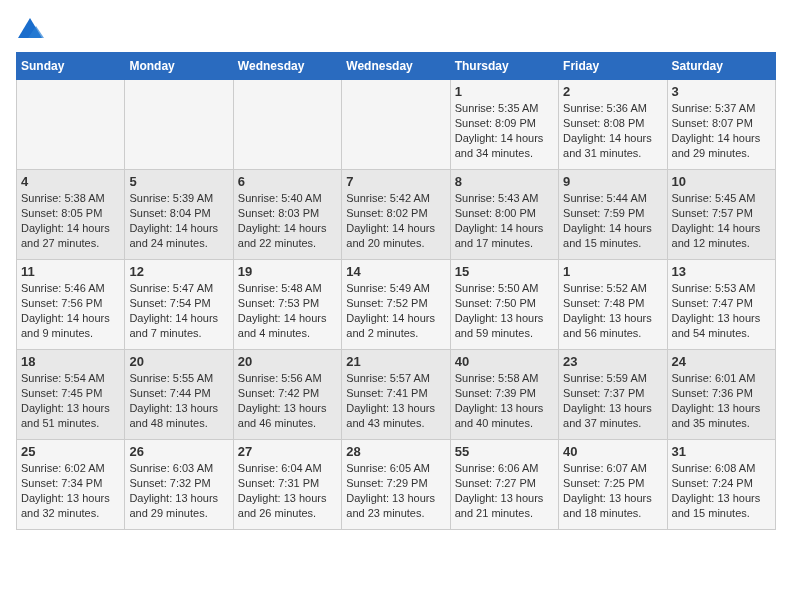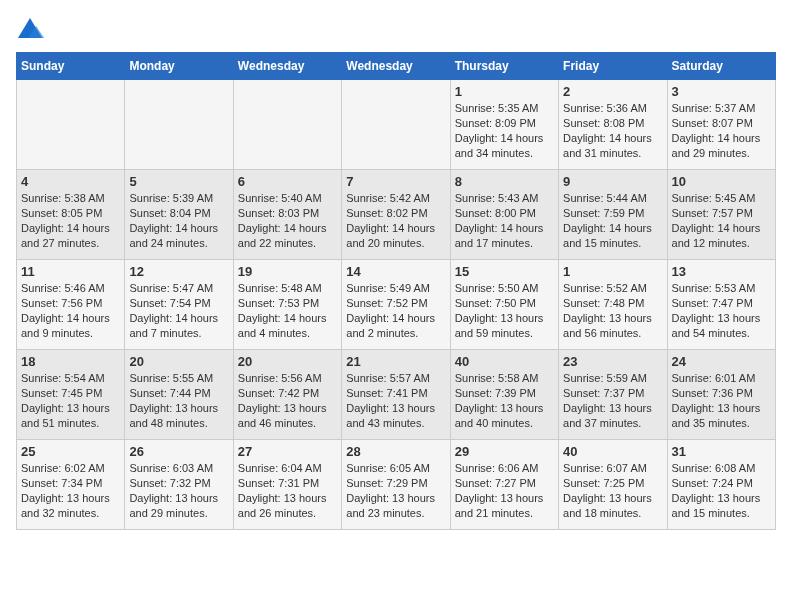--- a/index.html
+++ b/index.html
@@ -251,21 +251,21 @@
         </td>
         <td>
           <span class="day-number">27</span>
           <div class="day-info">Sunrise: 6:04 AM<br>Sunset: 7:31 PM<br>Daylight: 13 hours and 26 minutes.</div>
         </td>
         <td>
           <span class="day-number">28</span>
           <div class="day-info">Sunrise: 6:05 AM<br>Sunset: 7:29 PM<br>Daylight: 13 hours and 23 minutes.</div>
         </td>
         <td>
-          <span class="day-number">29</span>
+          <span class="day-number">55</span>
           <div class="day-info">Sunrise: 6:06 AM<br>Sunset: 7:27 PM<br>Daylight: 13 hours and 21 minutes.</div>
         </td>
         <td>
           <span class="day-number">40</span>
           <div class="day-info">Sunrise: 6:07 AM<br>Sunset: 7:25 PM<br>Daylight: 13 hours and 18 minutes.</div>
         </td>
         <td>
           <span class="day-number">31</span>
           <div class="day-info">Sunrise: 6:08 AM<br>Sunset: 7:24 PM<br>Daylight: 13 hours and 15 minutes.</div>
         </td>

